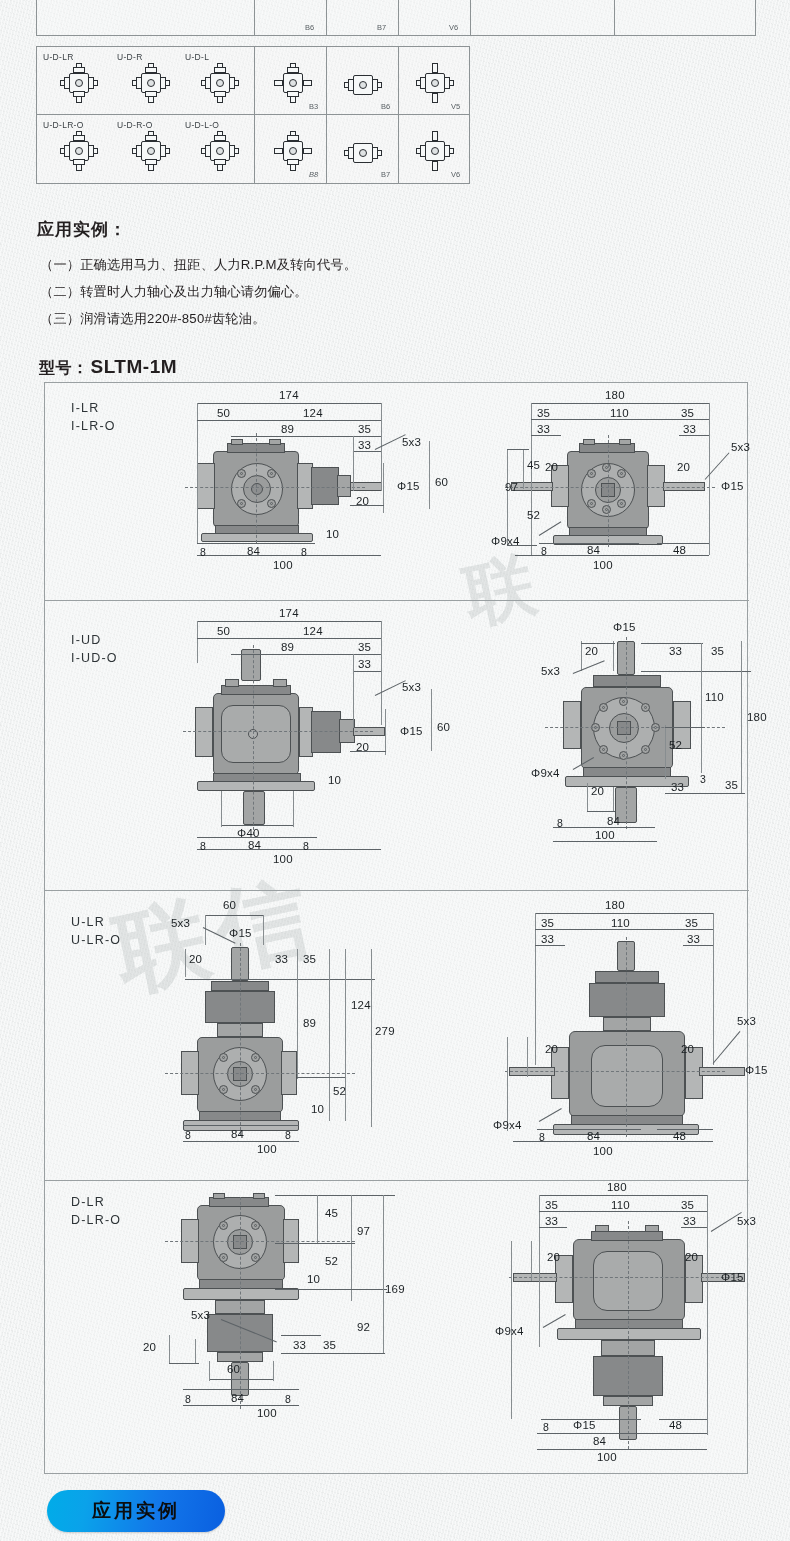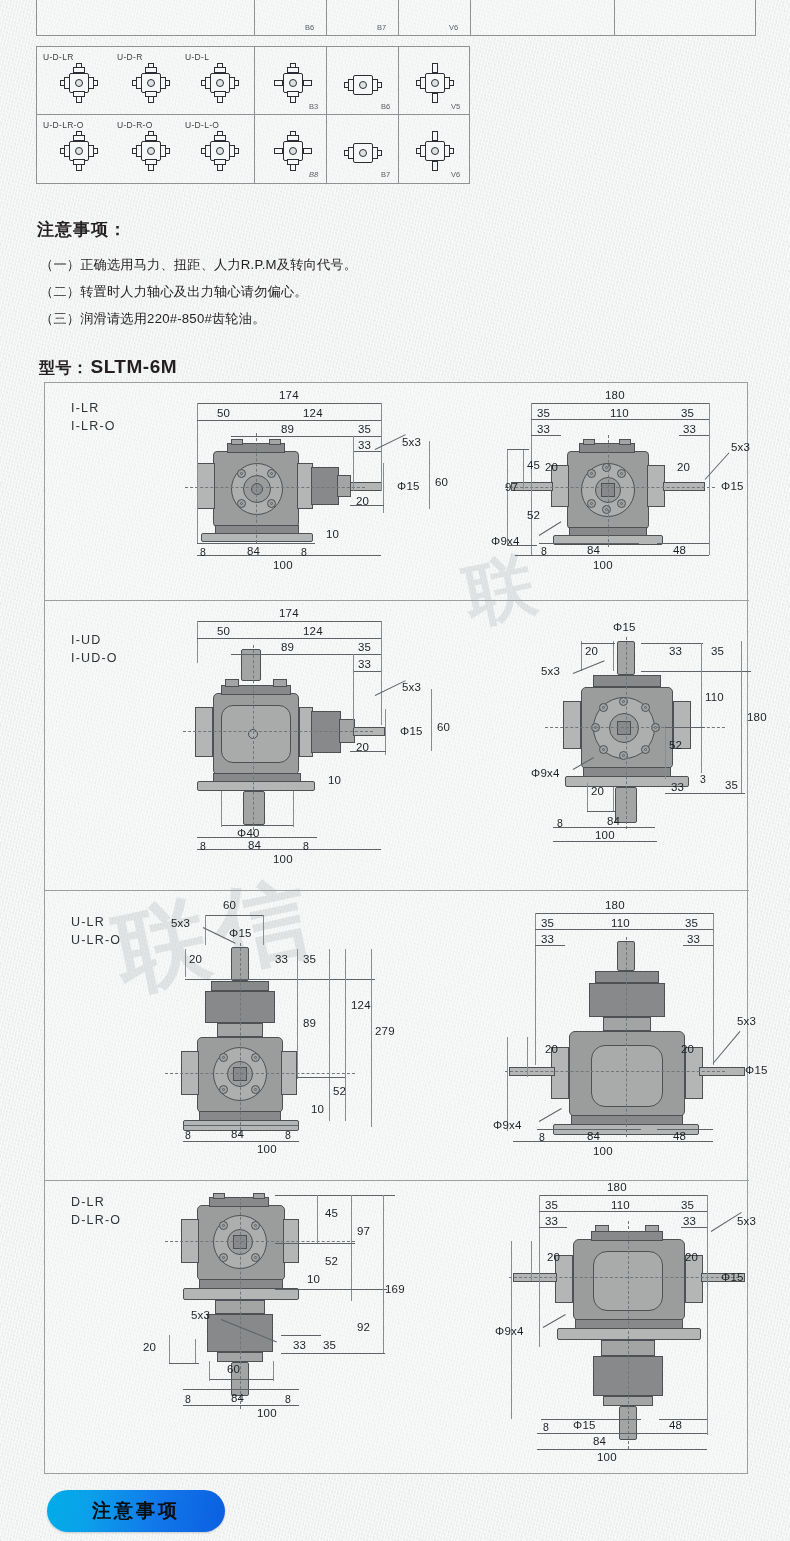--- a/index.html
+++ b/index.html
@@ -315,28 +315,28 @@
       </div>
 
     <div class="ocode" style="left:272px;top:55px;">B3</div>
     <div class="ocode" style="left:344px;top:55px;">B6</div>
     <div class="ocode" style="left:414px;top:55px;">V5</div>
     <div class="ocode" style="left:272px;top:123px;font-style:italic;">B8</div>
     <div class="ocode" style="left:344px;top:123px;">B7</div>
     <div class="ocode" style="left:414px;top:123px;">V6</div>
   </div>
 
-  <div class="notice-title">注意事项：</div>
+  <div class="notice-title">应用实例：</div>
   <div class="notice-line nl1">（一）正确选用马力、扭距、人力R.P.M及转向代号。</div>
   <div class="notice-line nl2">（二）转置时人力轴心及出力轴心请勿偏心。</div>
   <div class="notice-line nl3">（三）润滑请选用220#-850#齿轮油。</div>
 
   <div class="model-row">
     <span class="model-label">型号：</span>
-    <span class="model-value">SLTM-6M</span>
+    <span class="model-value">SLTM-1M</span>
   </div>
 
   <div class="dwg-box">
 
     <div class="wm" style="left:70px; top:490px;">联信</div>
     <div class="wm" style="left:420px; top:160px; font-size:70px;">联</div>
 
     <div class="dwg-panel p1">
       <div class="pname" style="top:18px;">I-LR</div>
       <div class="pname" style="top:36px;">I-LR-O</div>
@@ -797,16 +797,16 @@
       <div class="dim sm" style="left:498px;top:240px;">8</div>
       <div class="dim" style="left:528px;top:238px;">Φ15</div>
       <div class="dim" style="left:548px;top:254px;">84</div>
       <div class="dim" style="left:624px;top:238px;">48</div>
       <div class="hline" style="left:492px;top:268px;width:170px;"></div>
       <div class="dim" style="left:552px;top:270px;">100</div>
     </div>
   </div>
 
   <div class="pill">
-    <span>注意事项</span>
+    <span>应用实例</span>
   </div>
 
 </div>
 
 </body></html>

